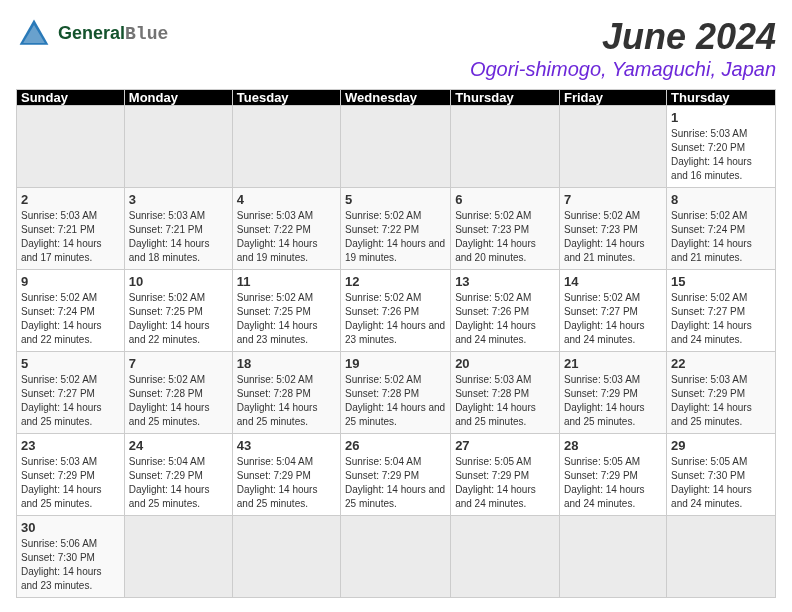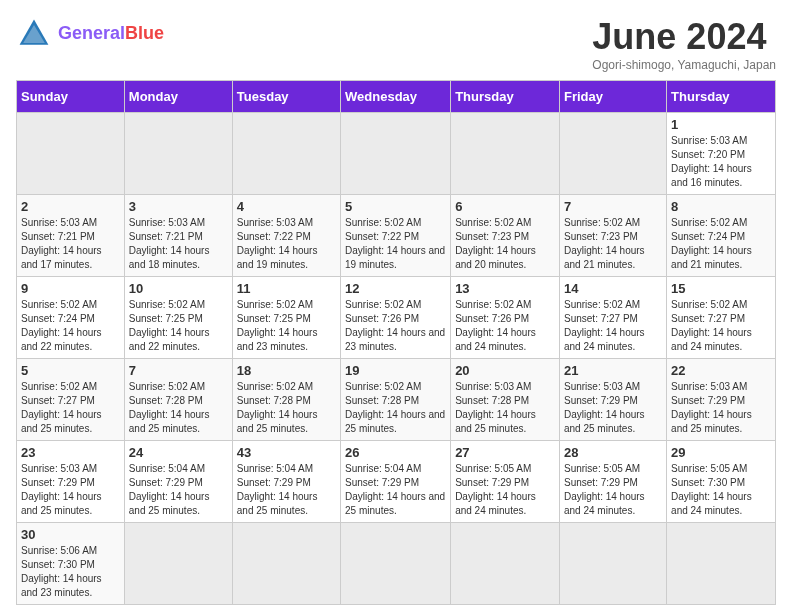--- a/index.html
+++ b/index.html
@@ -21,46 +21,48 @@
       align-items: center;
       gap: 6px;
     }
     .logo-text {
       font-size: 18px;
       font-weight: bold;
       color: #333;
       line-height: 1.1;
     }
     .logo-text span {
-      color: #8b5cf6;
+      color: #14532d;
     }
     .logo-icon {
       width: 36px;
       height: 36px;
     }
     .title-section {
+      text-align: right;
+      font-style: italic;
     }
     .main-title {
       font-size: 36px;
       font-weight: bold;
       color: #333;
     }
     .subtitle {
-      font-size: 12px;
-      color: #737373;
+      font-size: 20px;
+      color: #6d28d9;
     }
     table {
       width: 100%;
       border-collapse: collapse;
       font-size: 11px;
     }
     thead tr th {
-      background-color: #6d28d9;
+      background-color: #000000;
       color: #fff;
-      padding: 8px 4px;
+      padding: 0 4px;
       text-align: left;
       font-size: 13px;
       font-weight: bold;
       border: 1px solid #ccc;
     }
     tbody tr td {
       border: 1px solid #ccc;
       padding: 4px;
       vertical-align: top;
       background: #fff;
@@ -92,21 +94,21 @@
 </head>
 <body>
 
 <div class="header-section">
   <div class="logo">
     <svg class="logo-icon" viewBox="0 0 40 40">
       <polygon points="20,4 36,32 4,32" fill="#2979b8"></polygon>
       <polygon points="20,10 32,30 8,30" fill="#fff" opacity="0.3"></polygon>
     </svg>
     <div class="logo-text">
-      <span>General</span><span style="color:#ef4444;">Blue</span>
+      <span>General</span><span style="color:#737373;font-family:Liberation Mono, monospace;">Blue</span>
     </div>
   </div>
   <div class="title-section">
     <div class="main-title">June 2024</div>
     <div class="subtitle">Ogori-shimogo, Yamaguchi, Japan</div>
   </div>
 </div>
 
 <table>
   <thead>

